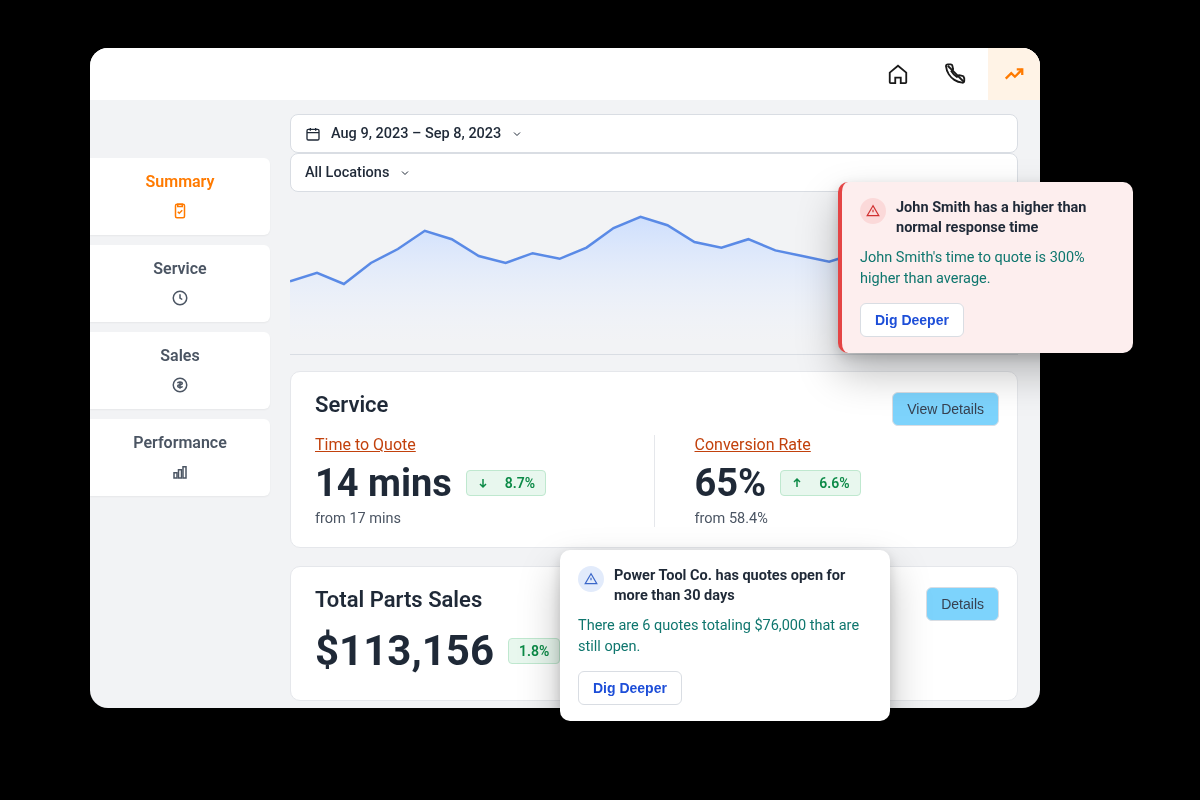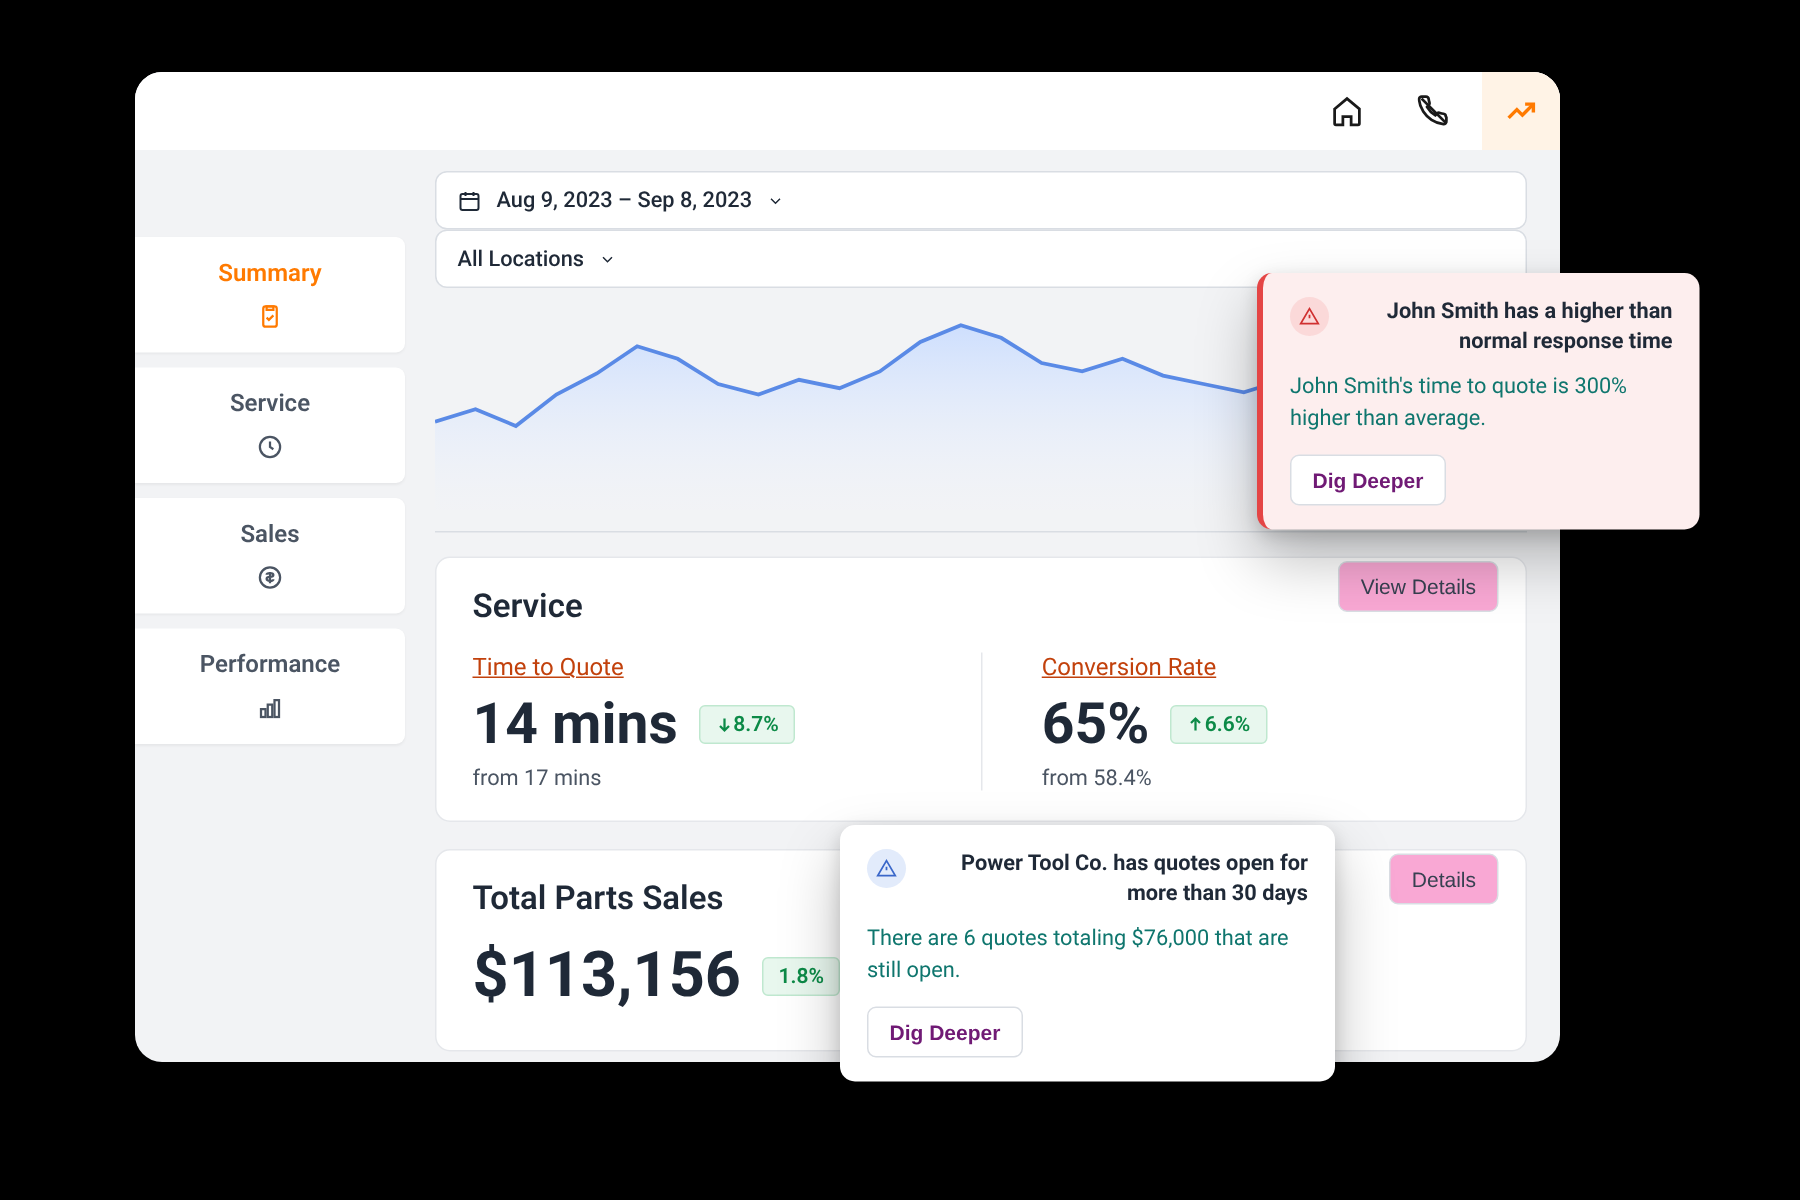--- a/index.html
+++ b/index.html
@@ -106,22 +106,22 @@
 }
 .card-title {
   font-size: 22px;
   font-weight: 600;
   color: #1f2937;
   margin-bottom: 18px;
 }
 .view-details {
   position: absolute;
   right: 18px;
-  top: 2px;
-  background: #f9a8d4;
+  top: 20px;
+  background: #7dd3fc;
   border: 1px solid #d9dde3;
   border-radius: 6px;
   padding: 8px 14px;
   font-size: 14px;
   font-weight: 500;
   color: #374151;
 }
 .metrics {
   display: flex;
   gap: 40px;
@@ -129,21 +129,21 @@
 .metric {
   flex: 1;
 }
 .metric + .metric { border-left: 1px solid #e5e7eb; padding-left: 40px; }
 .metric-label { font-size: 16px; color: #c2410c; margin-bottom: 10px; text-decoration: underline; }
 .metric-value-row { display: flex; align-items: center; gap: 14px; margin-bottom: 8px; }
 .metric-value { font-size: 38px; font-weight: 700; color: #1f2937; line-height: 1; }
 .badge {
   display: inline-flex;
   align-items: center;
-  gap: 0;
+  gap: 16px;
   background: #e8f7ee;
   border: 1px solid #bfe8cf;
   color: #0c8a47;
   font-size: 14px;
   font-weight: 600;
   padding: 4px 10px;
   border-radius: 4px;
 }
 .metric-sub { font-size: 14.5px; color: #4b5563; }
 
@@ -168,30 +168,30 @@
   width: 330px;
 }
 .pop-head { display: flex; gap: 10px; margin-bottom: 10px; align-items: flex-start; }
 .pop-icon {
   width: 26px; height: 26px; border-radius: 50%;
   display: flex; align-items: center; justify-content: center;
   flex-shrink: 0;
 }
 .pop-icon.red { background: #fbd9d9; color: #d03030; }
 .pop-icon.blue { background: #e2ebfb; color: #3a67c9; }
-.pop-title { font-size: 14.5px; font-weight: 700; color: #1f2937; line-height: 1.35; text-align: right; }
+.pop-title { font-size: 14.5px; font-weight: 700; color: #1f2937; line-height: 1.35; }
 .pop-body { font-size: 14.5px; color: #0f766e; line-height: 1.45; margin-bottom: 14px; }
 .pop-btn {
   background: #fff;
   border: 1px solid #d9dde3;
   border-radius: 6px;
   padding: 8px 14px;
   font-size: 14px;
   font-weight: 600;
-  color: #701a75;
+  color: #1d4ed8;
   display: inline-block;
 }
 .chev { width: 12px; height: 12px; }
 </style>
 </head>
 <body>
 
 <div class="window">
 
   <div class="topbar">

